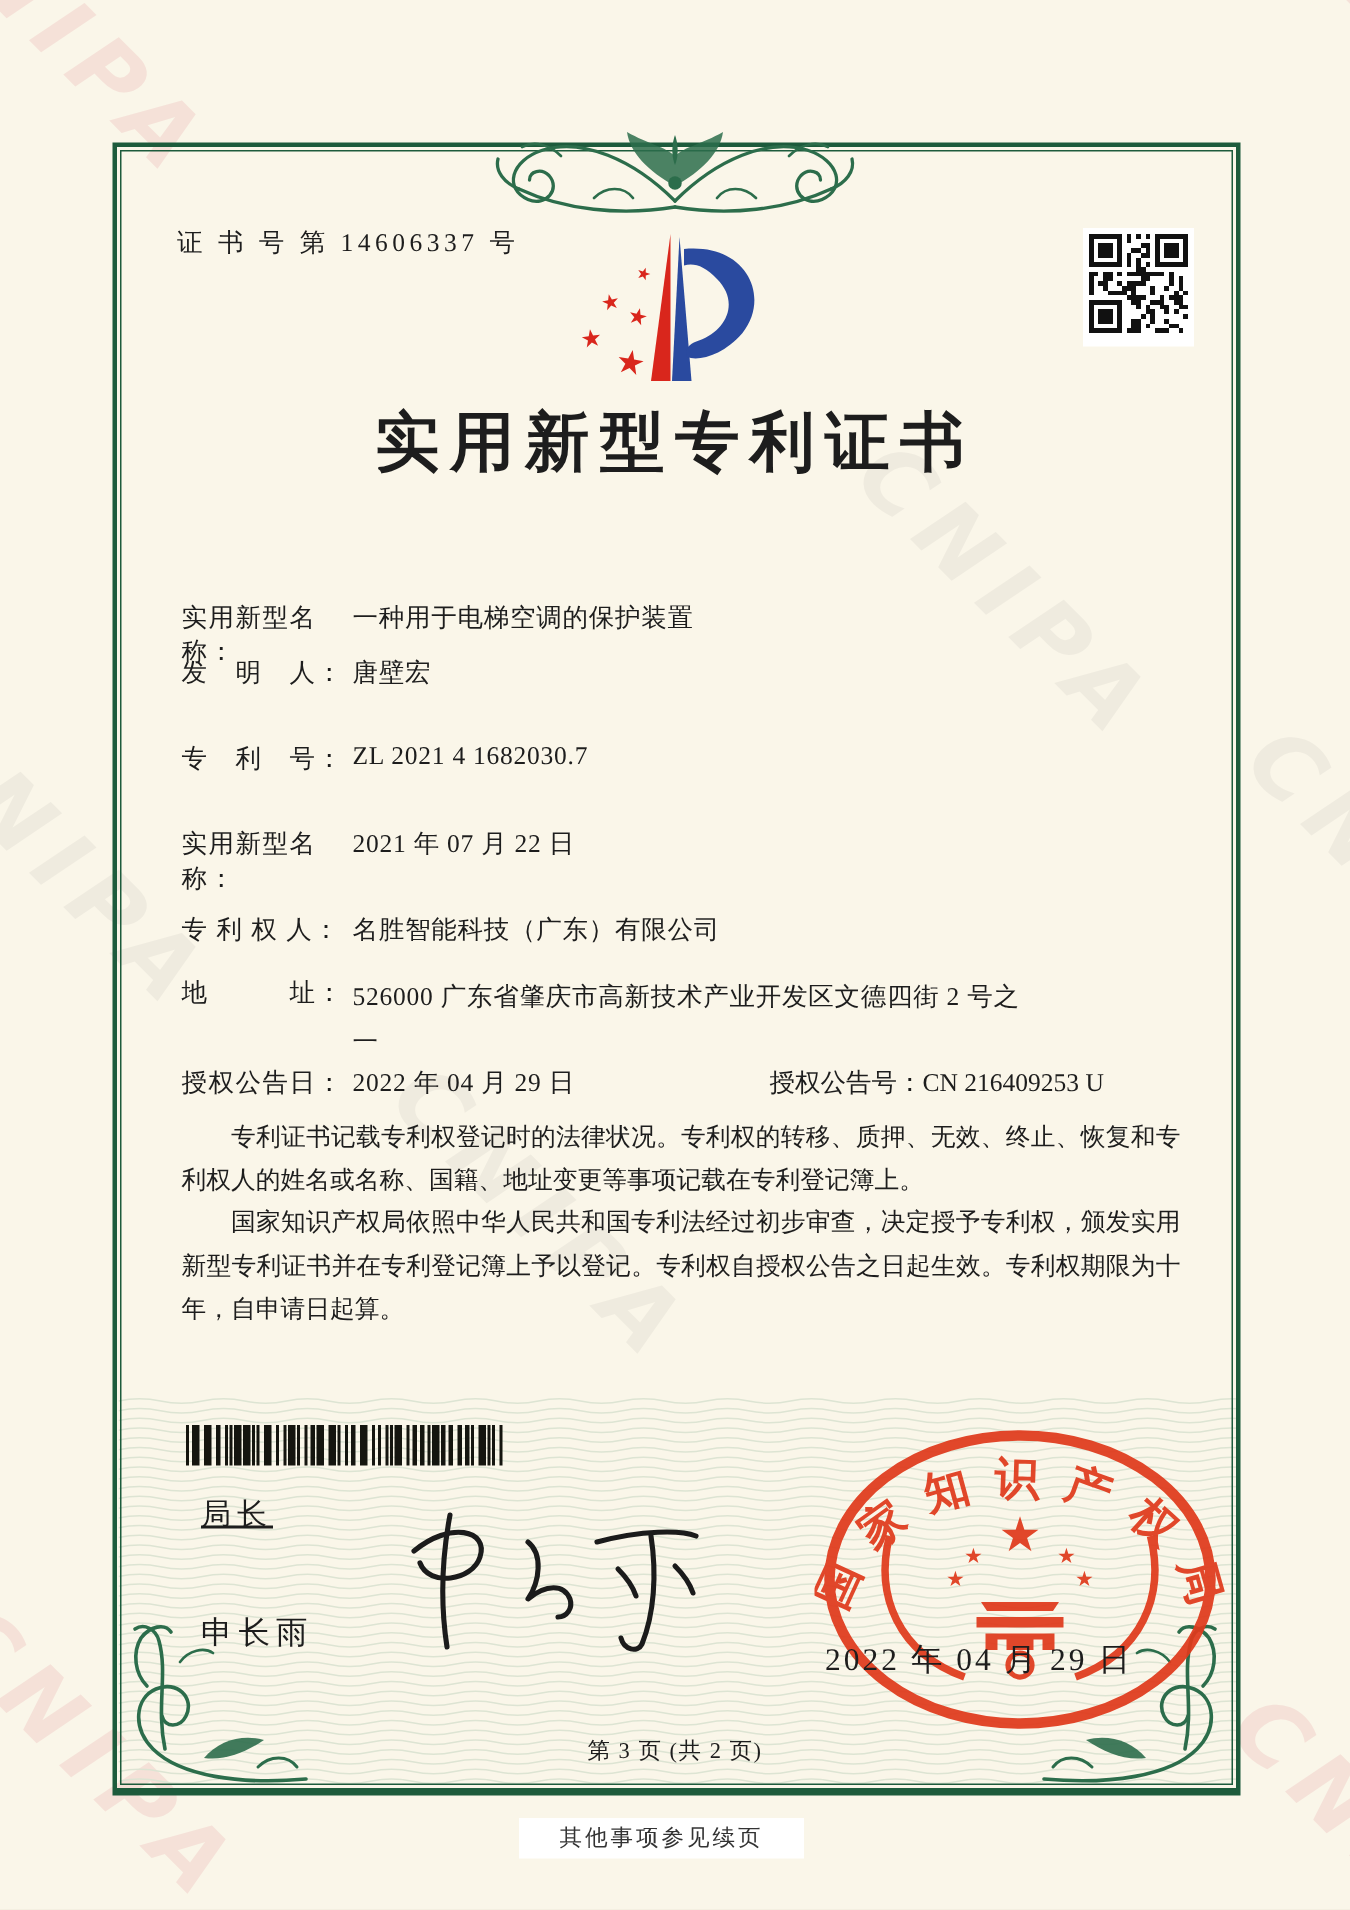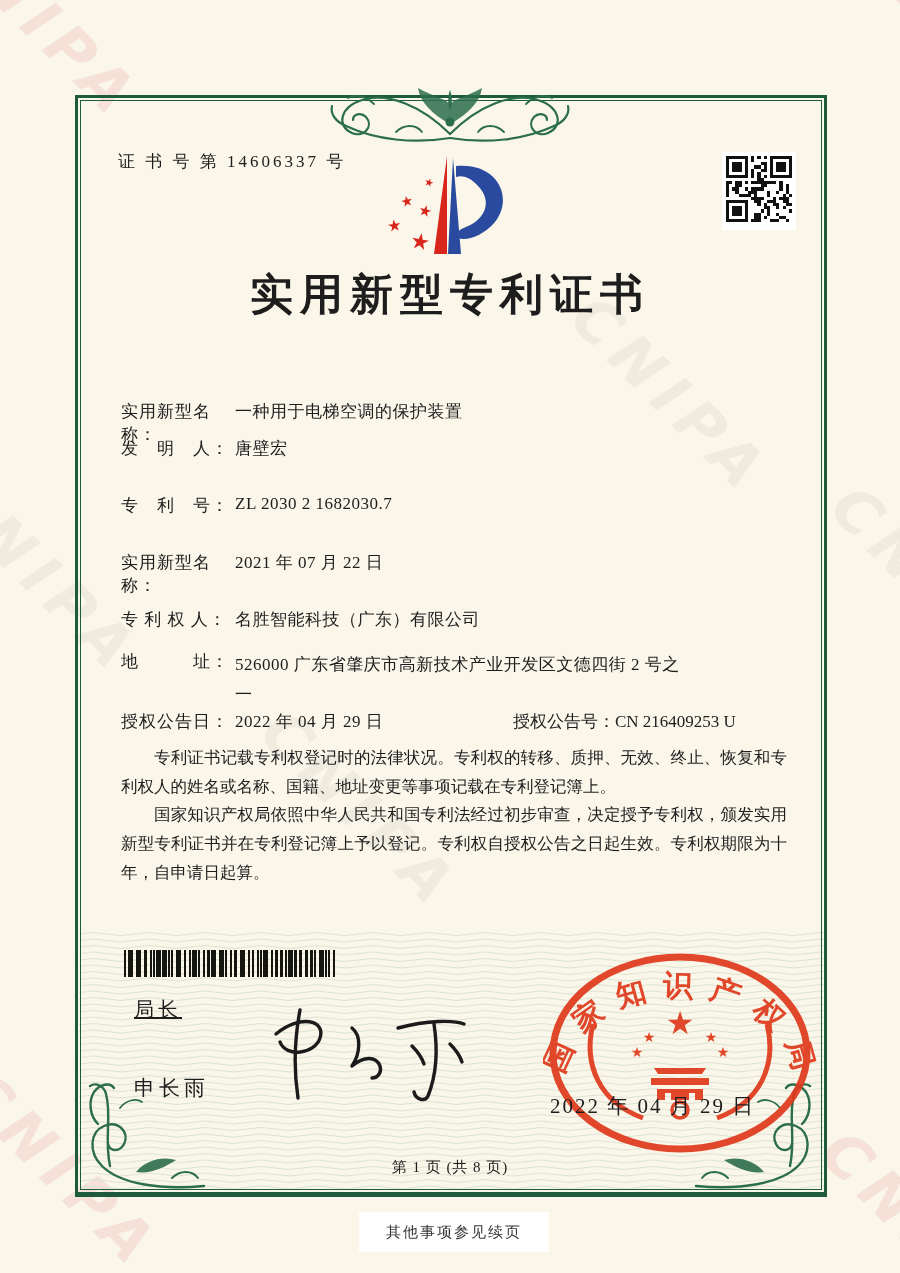--- a/index.html
+++ b/index.html
@@ -42,21 +42,21 @@
   .grant-no{position:absolute;left:352px;top:0;white-space:nowrap;margin-left:40px;}
   .bodytext{left:121px;top:744px;width:666px;font-size:16.5px;line-height:1.74;text-align:justify;}
   .bodytext p{margin:0;text-indent:2em;}
   #barcode{left:124px;top:950px;width:240px;height:27px;display:flex;align-items:stretch;}
   #barcode div{background:#15150f;height:100%;}
   .juzhang{left:134px;top:996px;font-size:20px;letter-spacing:4px;text-decoration:underline;}
   .signame{left:134px;top:1074px;font-size:21px;letter-spacing:4px;}
   .seal-date{left:550px;top:1092px;font-size:21px;letter-spacing:2px;z-index:5;}
   .page-info{left:0;right:0;top:1158px;text-align:center;font-size:15px;letter-spacing:1px;}
   .note-box{
-    left:359px;top:1212px;width:190px;height:40px;background:#ffffff;
+    left:346px;top:1212px;width:190px;height:27px;background:#ffffff;
     display:flex;align-items:center;justify-content:center;
     font-size:15px;letter-spacing:2px;color:#333;z-index:4;
   }
   .seal-svg{left:543px;top:950px;z-index:4;opacity:.93;}
   .sig-svg{left:252px;top:994px;z-index:4;}
 </style>
 </head>
 <body>
 
 <div id="certificate">
@@ -301,21 +301,21 @@
 
   <div class="abs title">实用新型专利证书</div>
 
   <div class="abs row" style="top:380px;margin-top:20px;">
     <span class="lab">实用新型名称：</span><span class="val">一种用于电梯空调的保护装置</span>
   </div>
   <div class="abs row" style="top:437px;">
     <span class="lab">发　明　人：</span><span class="val">唐壁宏</span>
   </div>
   <div class="abs row" style="top:494px;">
-    <span class="lab">专　利　号：</span><span class="val">ZL 2030 2 1682030.7</span>
+    <span class="lab">专　利　号：</span><span class="val">ZL 2021 4 1682030.7</span>
   </div>
   <div class="abs row" style="top:551px;">
     <span class="lab">实用新型名称：</span><span class="val">2021 年 07 月 22 日</span>
   </div>
   <div class="abs row" style="top:608px;">
     <span class="lab">专 利 权 人：</span><span class="val">名胜智能科技（广东）有限公司</span>
   </div>
   <div class="abs row row-addr" style="top:650px;">
     <span class="lab">地　　　址：</span><span class="val">526000 广东省肇庆市高新技术产业开发区文德四街 2 号之一</span>
   </div>
@@ -406,16 +406,16 @@
       <path d="M111 118 L163 118 L159 124 L115 124 Z" stroke="none"></path>
       <rect x="108" y="128" width="58" height="7" stroke="none"></rect>
       <path d="M114 139 h46 v11 h-8 v-7 h-6 v7 h-18 v-7 h-6 v7 h-8 Z" stroke="none"></path>
       <circle cx="137" cy="160" r="8" fill="none" stroke-width="3.5"></circle>
       <path d="M50 74 C40 114 56 152 100 168" fill="none" stroke-width="5"></path>
       <path d="M224 74 C234 114 218 152 174 168" fill="none" stroke-width="5"></path>
     </g>
   </svg>
   <div class="abs seal-date">2022 年 04 月 29 日</div>
 
-  <div class="abs page-info">第 1 页 (共 8 页)</div>
+  <div class="abs page-info">第 3 页 (共 2 页)</div>
   <div class="abs note-box">其他事项参见续页</div>
 
 </div>
 
 </body></html>

